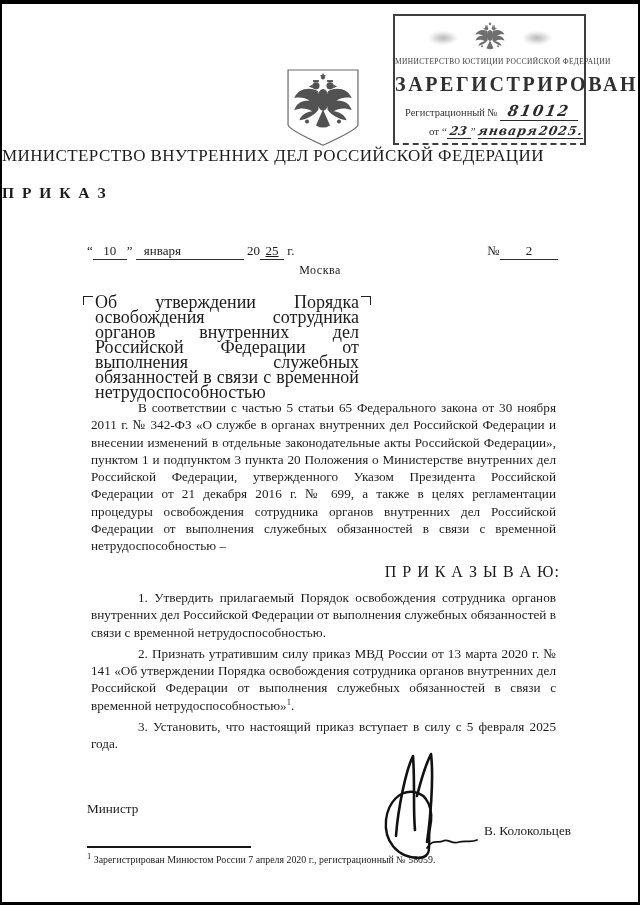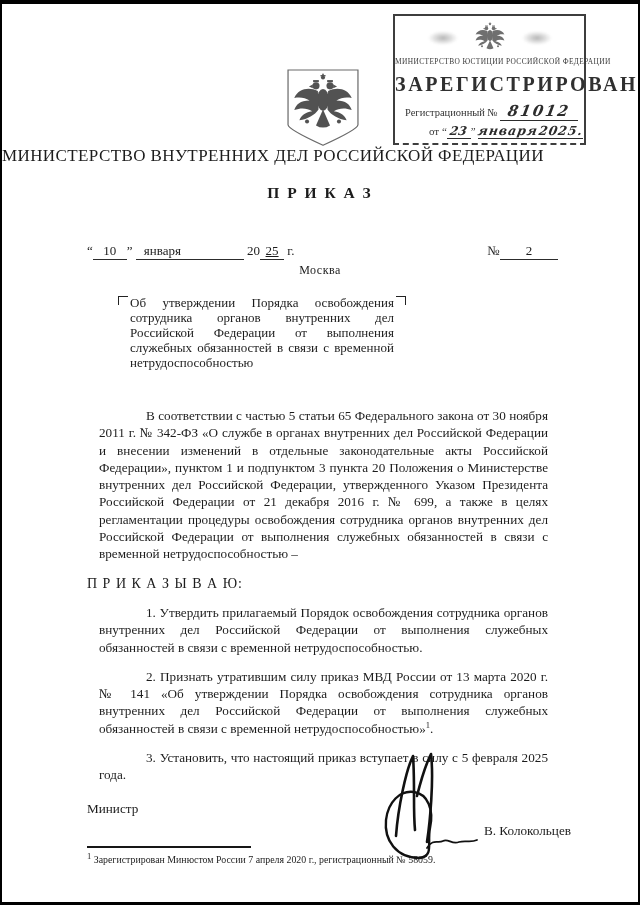--- a/index.html
+++ b/index.html
@@ -53,50 +53,50 @@
   
   .emblem{position:absolute;left:283px;top:64px;width:76px;height:80px;z-index:1;}
 
   
   .ministry-title{
     position:absolute;left:0;right:0;top:142px;
     text-align:left;font-size:17px;letter-spacing:.4px;white-space:nowrap;z-index:2;
   }
   .doc-type{
     position:absolute;left:0;right:0;top:180px;
-    text-align:center;font-size:15.5px;font-weight:700;letter-spacing:2px;
+    text-align:left;font-size:15.5px;font-weight:700;letter-spacing:2px;
   }
 
   
   .date-row{position:absolute;left:85px;right:80px;top:239px;font-size:13px;}
   .date-left{float:left;}
   .date-right{float:right;}
   .date-row .u-day{min-width:34px;}
   .date-row .u-month{min-width:100px;text-align:left;padding-left:8px;}
   .date-row .u-year{min-width:24px;text-decoration:underline;}
   .date-row .u-no{min-width:58px;}
   .city{position:absolute;left:0;right:0;top:259px;text-align:center;font-size:12px;letter-spacing:.5px;}
 
   
   .subject{
     position:absolute;left:93px;top:291px;width:264px;
-    font-size:13px;line-height:15px;text-align:justify;margin-left:35px;
+    font-size:18px;line-height:15px;text-align:justify;
   }
   .corner{position:absolute;width:9px;height:8px;}
   .corner-tl{left:-12px;top:1px;border-top:1.2px solid #222;border-left:1.2px solid #222;}
   .corner-tr{right:-12px;top:1px;border-top:1.2px solid #222;border-right:1.2px solid #222;}
 
   
   .body{
     position:absolute;left:85px;top:391px;width:473px;
     font-size:13.2px;line-height:17.3px;text-align:justify;
   }
-  .body p{margin:12px;text-indent:47px;}
+  .body p{margin:4px;text-indent:47px;}
   .order-word{
-    text-align:left;font-size:14px;letter-spacing:1px;
+    text-align:right;font-size:16px;letter-spacing:1px;
     margin:8px 0 9px 0 !important;text-indent:0 !important;
   }
   sup.fn{font-size:8.5px;vertical-align:super;line-height:0;}
 
   
   .sig-line1{position:absolute;left:85px;top:797px;font-size:13.2px;}
   .sig-line2{position:absolute;left:85px;top:819px;font-size:13.2px;}
   .sig-name{position:absolute;right:67px;top:819px;font-size:13.2px;}
   .signature-svg{position:absolute;left:368px;top:746px;z-index:2;}
 

